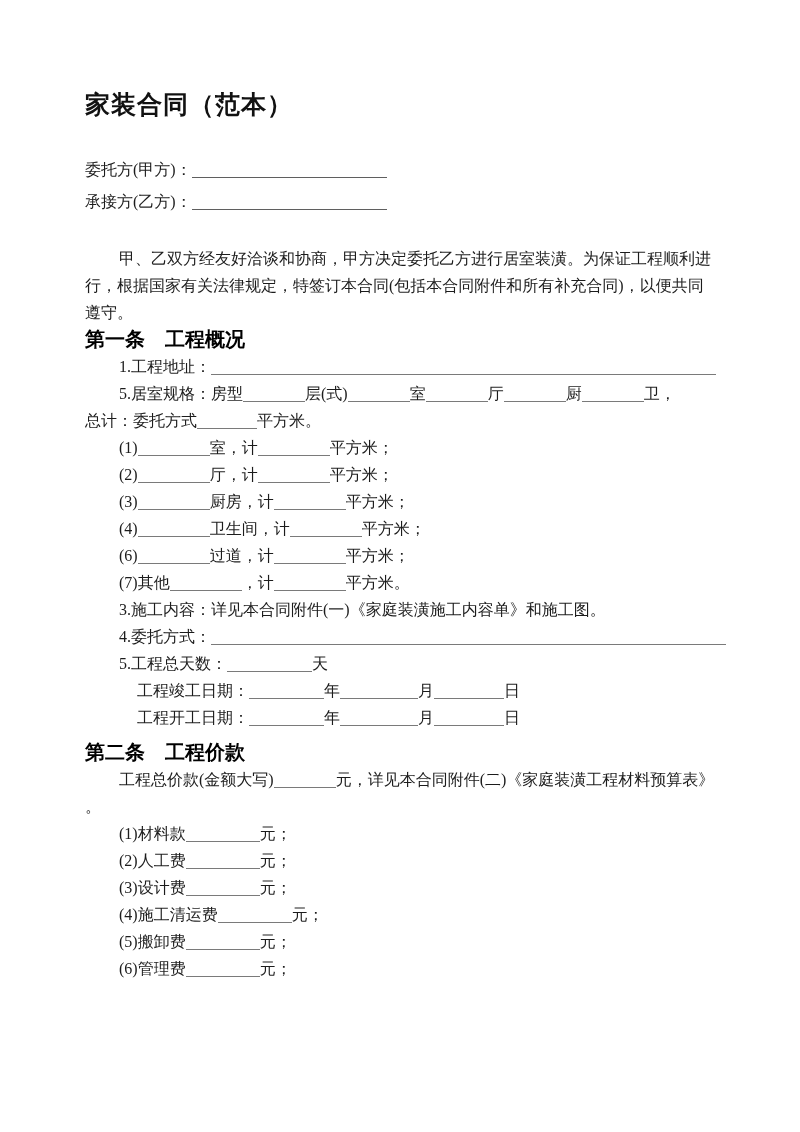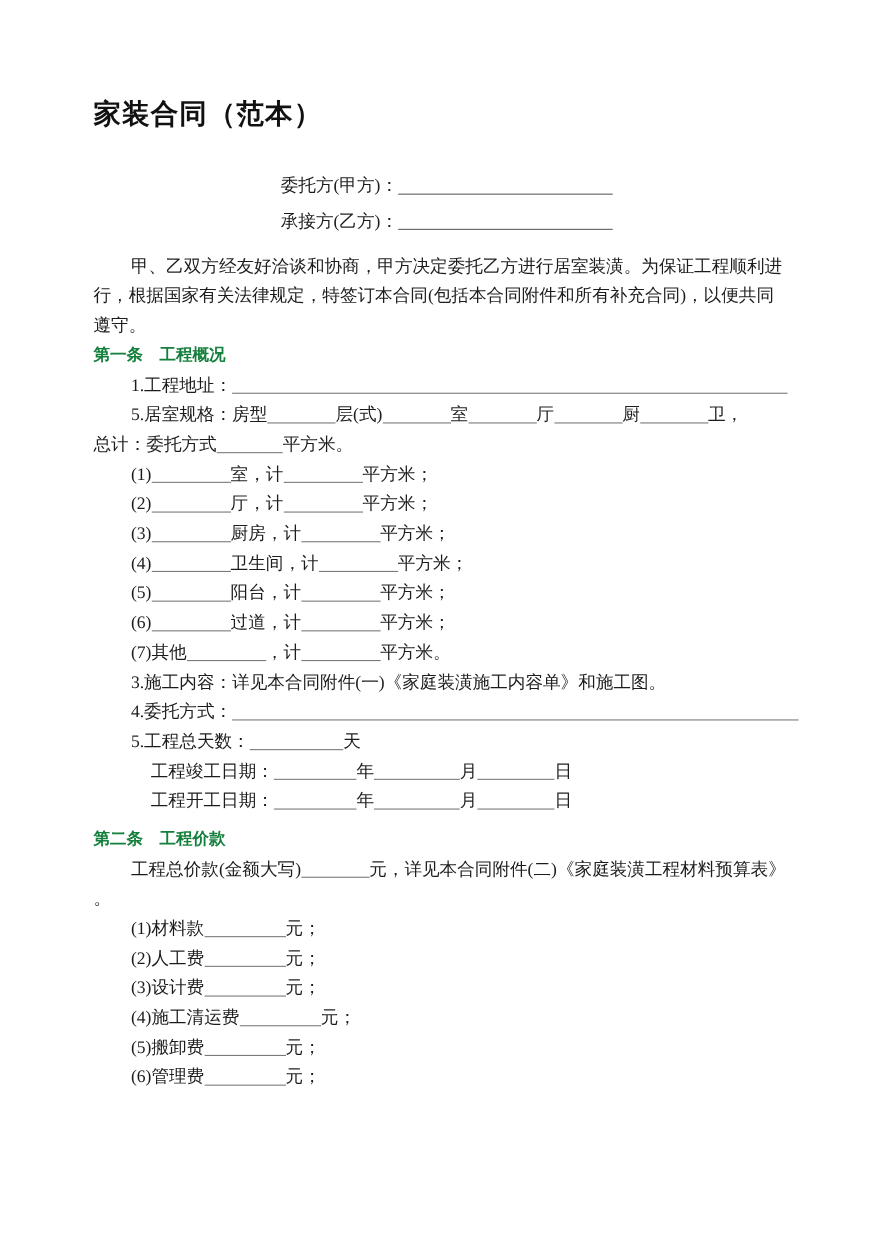--- a/index.html
+++ b/index.html
@@ -28,38 +28,37 @@
     line-height: 34px;
     letter-spacing: 1px;
     color: #111111;
   }
   .parties {
     margin-top: 32px;
   }
   .party-line {
     line-height: 32px;
     white-space: nowrap;
-    text-align: center;
   }
   .intro {
-    margin-top: 11px;
+    margin-top: 27px;
   }
   .line {
     line-height: 27px;
     white-space: nowrap;
   }
   .ind0 { padding-left: 0; }
   .ind1 { padding-left: 34px; }
   .ind2 { padding-left: 52px; }
   .heading {
     margin: 0;
-    font-size: 15px;
+    font-size: 20px;
     font-weight: bold;
     line-height: 27px;
-    color: #15803d;
+    color: #000000;
   }
   .heading.h2-gap { margin-top: 8px; }
   .blank {
     display: inline-block;
     height: 4px;
     border-bottom: 1px solid #7a7a7a;
     vertical-align: -3px;
   }
   .blank.dark { border-bottom-color: #5f5f5f; }
 </style>
@@ -79,21 +78,20 @@
     </div>
   <div id="sections">
       <h2 class="heading">第一条　工程概况</h2>
       <div class="line ind1"><span>1.工程地址：</span><span class="blank" style="width: 505px;"></span></div>
       <div class="line ind1"><span>5.居室规格：房型</span><span class="blank" style="width: 62px;"></span><span>层(式)</span><span class="blank" style="width: 62px;"></span><span>室</span><span class="blank" style="width: 62px;"></span><span>厅</span><span class="blank" style="width: 62px;"></span><span>厨</span><span class="blank" style="width: 62px;"></span><span>卫，</span></div>
       <div class="line ind0"><span>总计：委托方式</span><span class="blank" style="width: 60px;"></span><span>平方米。</span></div>
       <div class="line ind1"><span>(1)</span><span class="blank" style="width: 72px;"></span><span>室，计</span><span class="blank" style="width: 72px;"></span><span>平方米；</span></div>
       <div class="line ind1"><span>(2)</span><span class="blank" style="width: 72px;"></span><span>厅，计</span><span class="blank" style="width: 72px;"></span><span>平方米；</span></div>
       <div class="line ind1"><span>(3)</span><span class="blank" style="width: 72px;"></span><span>厨房，计</span><span class="blank" style="width: 72px;"></span><span>平方米；</span></div>
       <div class="line ind1"><span>(4)</span><span class="blank" style="width: 72px;"></span><span>卫生间，计</span><span class="blank" style="width: 72px;"></span><span>平方米；</span></div>
-      <div class="line ind1"><span>(5)</span><span class="blank" style="width: 72px;"></span><span>阳台，计</span><span class="blank" style="width: 72px;"></span><span>平方米；</span></div>
       <div class="line ind1"><span>(6)</span><span class="blank" style="width: 72px;"></span><span>过道，计</span><span class="blank" style="width: 72px;"></span><span>平方米；</span></div>
       <div class="line ind1"><span>(7)其他</span><span class="blank" style="width: 72px;"></span><span>，计</span><span class="blank" style="width: 72px;"></span><span>平方米。</span></div>
       <div class="line ind1"><span>3.施工内容：详见本合同附件(一)《家庭装潢施工内容单》和施工图。</span></div>
       <div class="line ind1"><span>4.委托方式：</span><span class="blank" style="width: 515px;"></span></div>
       <div class="line ind1"><span>5.工程总天数：</span><span class="blank" style="width: 85px;"></span><span>天</span></div>
       <div class="line ind2"><span>工程竣工日期：</span><span class="blank" style="width: 75px;"></span><span>年</span><span class="blank" style="width: 78px;"></span><span>月</span><span class="blank" style="width: 70px;"></span><span>日</span></div>
       <div class="line ind2"><span>工程开工日期：</span><span class="blank" style="width: 75px;"></span><span>年</span><span class="blank" style="width: 78px;"></span><span>月</span><span class="blank" style="width: 70px;"></span><span>日</span></div>
       <h2 class="heading h2-gap">第二条　工程价款</h2>
       <div class="line ind1"><span>工程总价款(金额大写)</span><span class="blank" style="width: 62px;"></span><span>元，详见本合同附件(二)《家庭装潢工程材料预算表》</span></div>
       <div class="line ind0"><span>。</span></div>

